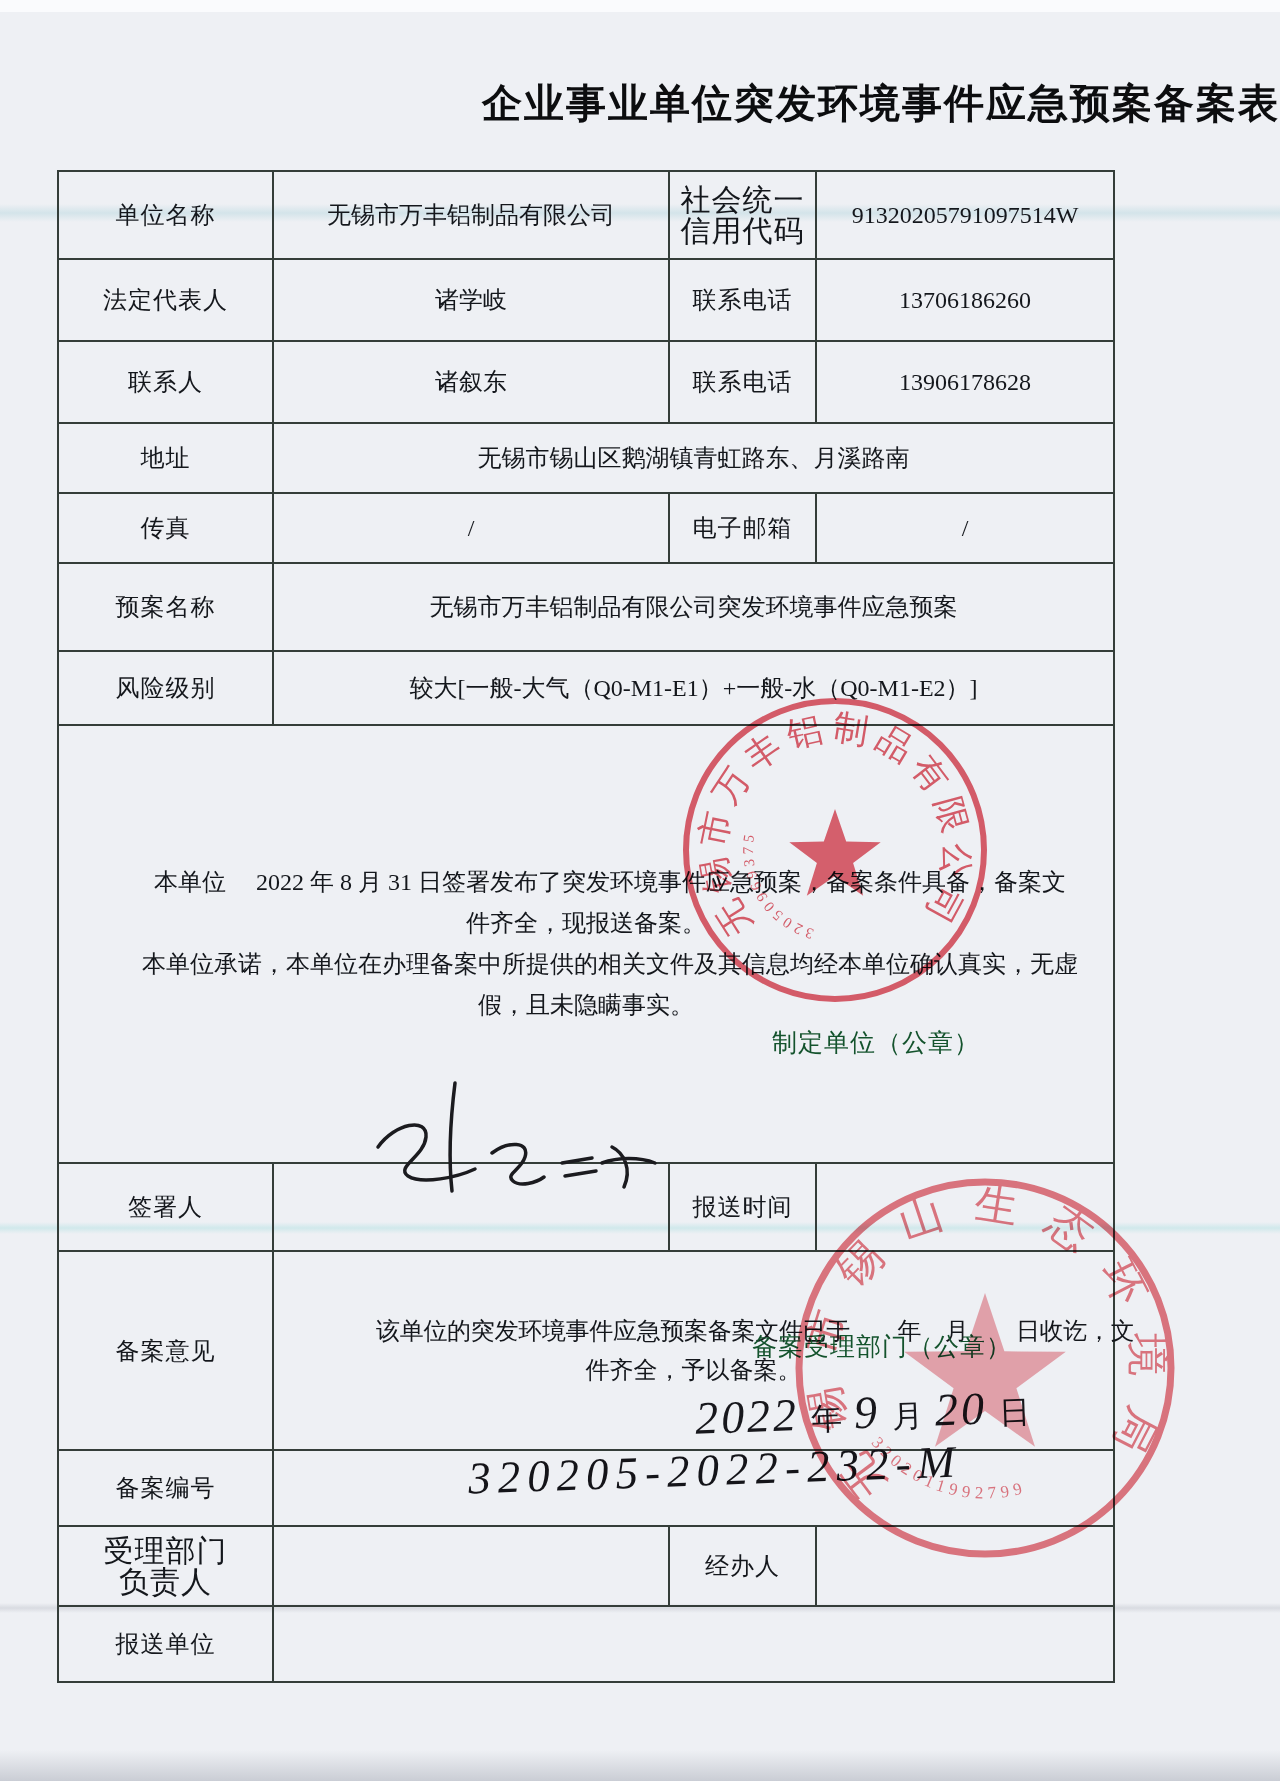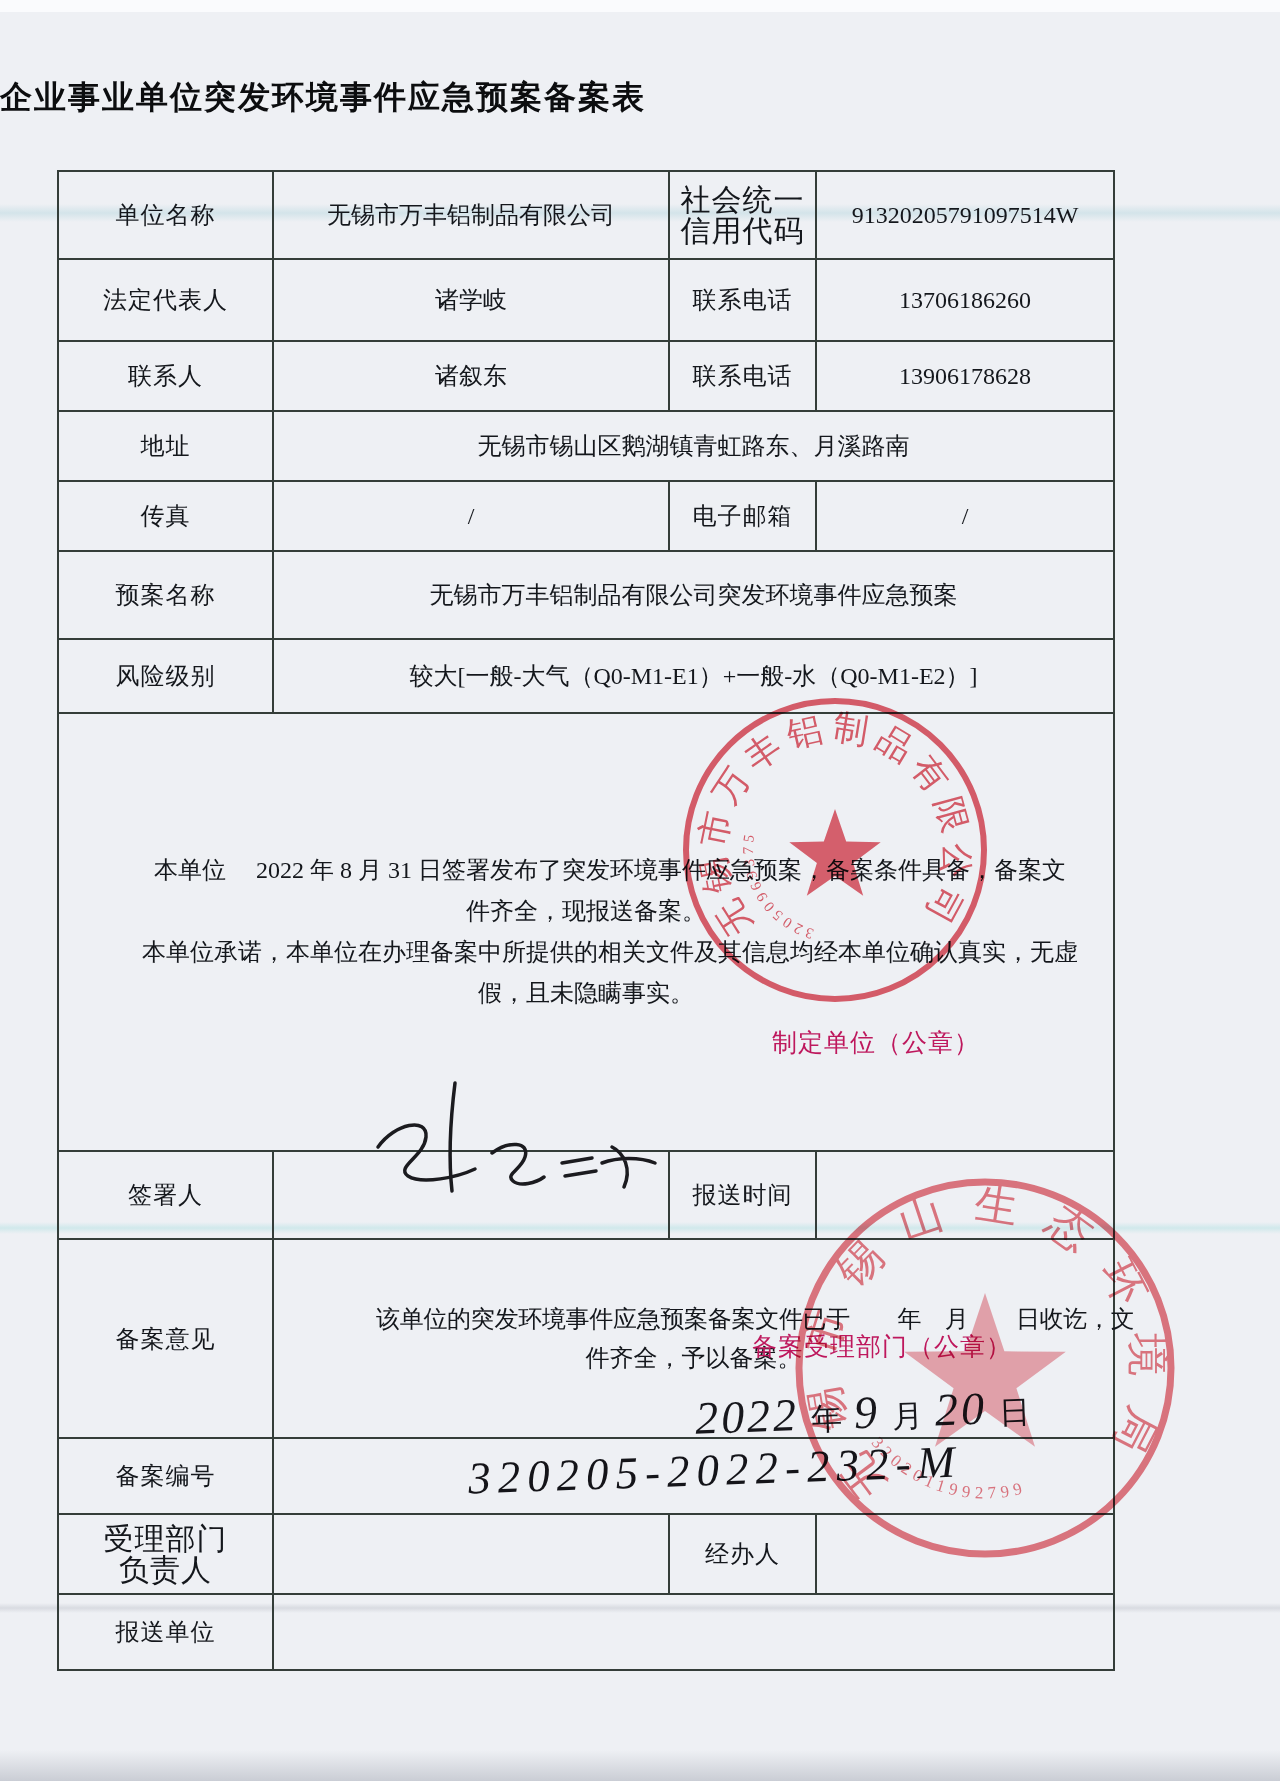--- a/index.html
+++ b/index.html
@@ -9,23 +9,23 @@
     font-family:"Liberation Serif","DejaVu Serif",serif;color:#1a1d22;
   }
   .top-strip{position:absolute;left:0;top:0;width:100%;height:12px;background:#fafbfd;}
   .streak{position:absolute;left:0;width:100%;pointer-events:none;}
   .streak.s1{top:204px;height:18px;background:linear-gradient(180deg,rgba(160,200,210,0),rgba(150,200,210,.30),rgba(160,200,210,0));}
   .streak.s2{top:1222px;height:12px;background:linear-gradient(180deg,rgba(140,215,215,0),rgba(140,215,215,.30),rgba(140,215,215,0));}
   .streak.s3{top:1603px;height:10px;background:linear-gradient(180deg,rgba(130,135,150,0),rgba(130,135,150,.20),rgba(130,135,150,0));}
   .streak.s4{top:1750px;height:31px;background:linear-gradient(180deg,rgba(120,126,140,0),rgba(118,124,140,.30));}
 
   .doc-title{
-    position:absolute;left:0;top:76px;width:100%;text-align:left;
+    position:absolute;left:0;top:76px;width:100%;text-align:right;
     font-family:"Liberation Sans","DejaVu Sans",sans-serif;
-    font-size:32px;font-weight:700;letter-spacing:2px;color:#0c0d0f;white-space:nowrap;
+    font-size:40px;font-weight:700;letter-spacing:2px;color:#0c0d0f;white-space:nowrap;
   }
 
   table.form{
     position:absolute;left:57px;top:170px;border-collapse:collapse;table-layout:fixed;
     width:1056px;
   }
   table.form td{
     border:2px solid #343d39;vertical-align:middle;text-align:center;
     font-size:24px;color:#14171c;padding:0 6px;overflow:visible;
   }
@@ -37,21 +37,21 @@
   }
   td.decl .dline{white-space:nowrap;}
   td.decl .indent{text-indent:2em;}
   td.opinion{
     vertical-align:top;text-align:left;padding:12px 24px 0 26px;
     font-size:23px;line-height:39px;
   }
   td.opinion .oline1{text-indent:4em;white-space:nowrap;letter-spacing:-0.3px;}
   td.opinion .oline2{white-space:nowrap;}
   .overlay{position:absolute;white-space:nowrap;}
-  .caption{font-size:25px;color:#be185d;letter-spacing:1px;}
+  .caption{font-size:25px;color:#14532d;letter-spacing:1px;}
 
   .hw-date{
     left:695px;top:1386px;transform:rotate(-2deg);
     display:flex;align-items:baseline;gap:12px;color:#17171c;
   }
   .hw-date .hw{font-style:italic;font-size:46px;letter-spacing:3px;}
   .hw-date .pr{font-size:31px;}
   .hw-number{
     left:468px;top:1444px;font-style:italic;font-size:45px;letter-spacing:7px;
     transform:rotate(-2deg);color:#141419;
@@ -89,21 +89,21 @@
         <div>信用代码</div>
       </td>
       <td class="val">91320205791097514W</td>
     </tr>
     <tr style="height:82px">
       <td class="lbl">法定代表人</td>
       <td class="val">诸学岐</td>
       <td class="lbl">联系电话</td>
       <td class="val">13706186260</td>
     </tr>
-    <tr style="height:70px">
+    <tr style="height:82px">
       <td class="lbl">联系人</td>
       <td class="val">诸叙东</td>
       <td class="lbl">联系电话</td>
       <td class="val">13906178628</td>
     </tr>
     <tr style="height:70px">
       <td class="lbl">地址</td>
       <td class="val" colspan="3">无锡市锡山区鹅湖镇青虹路东、月溪路南</td>
     </tr>
     <tr style="height:70px">

